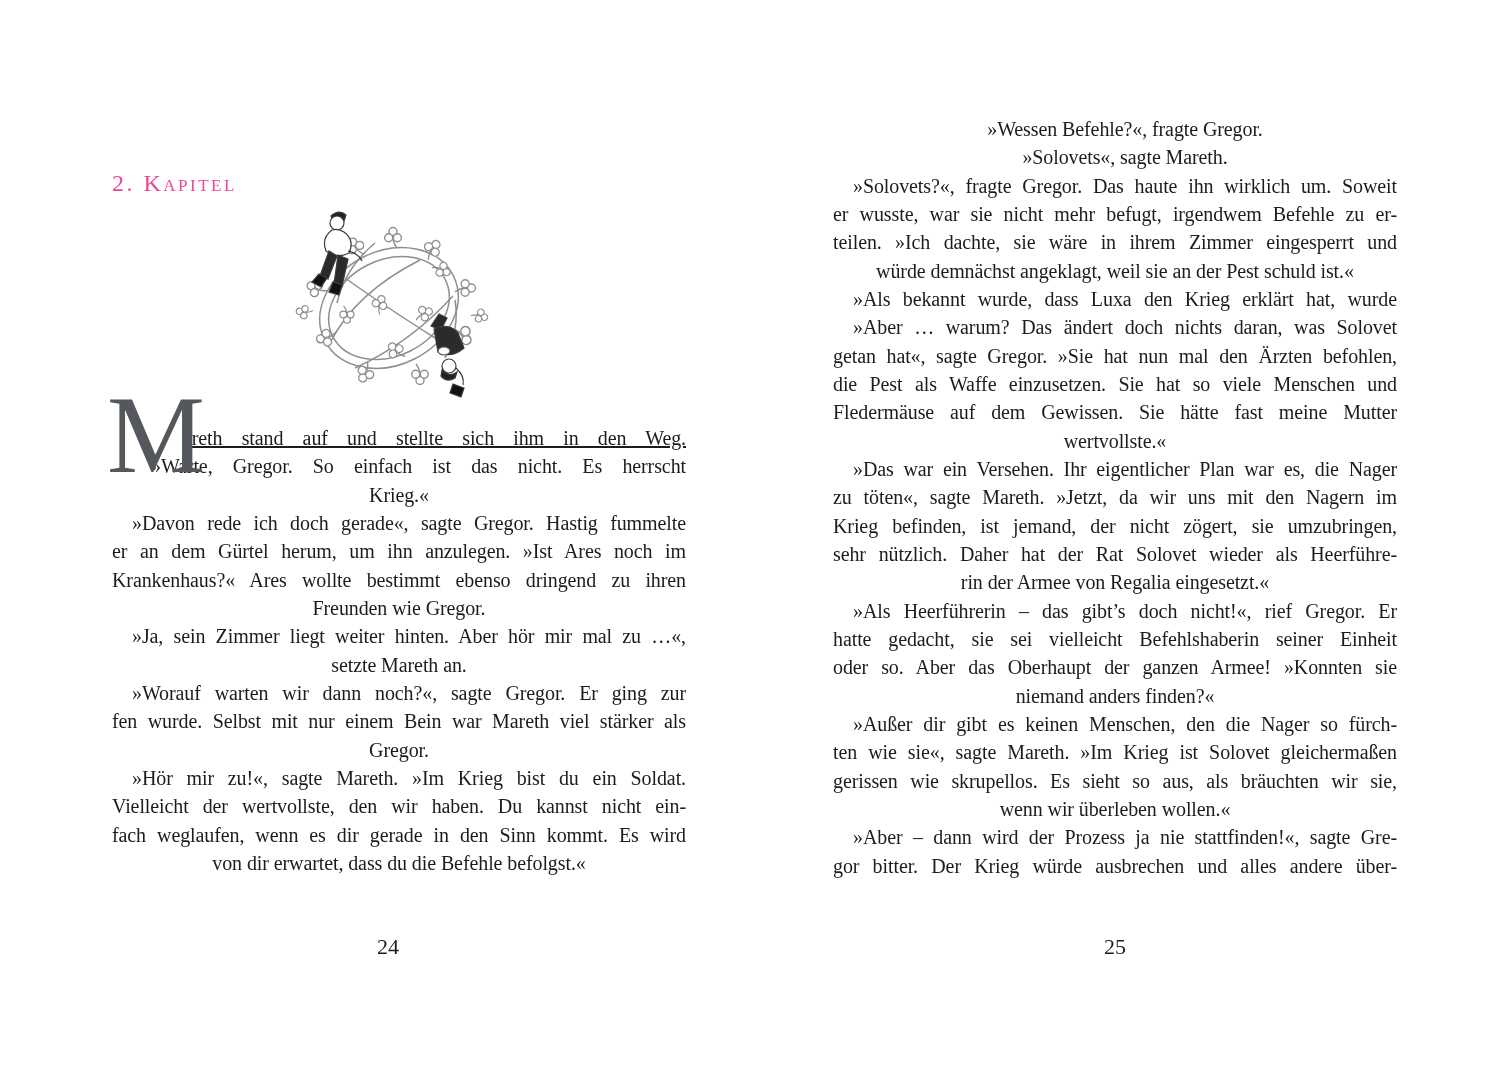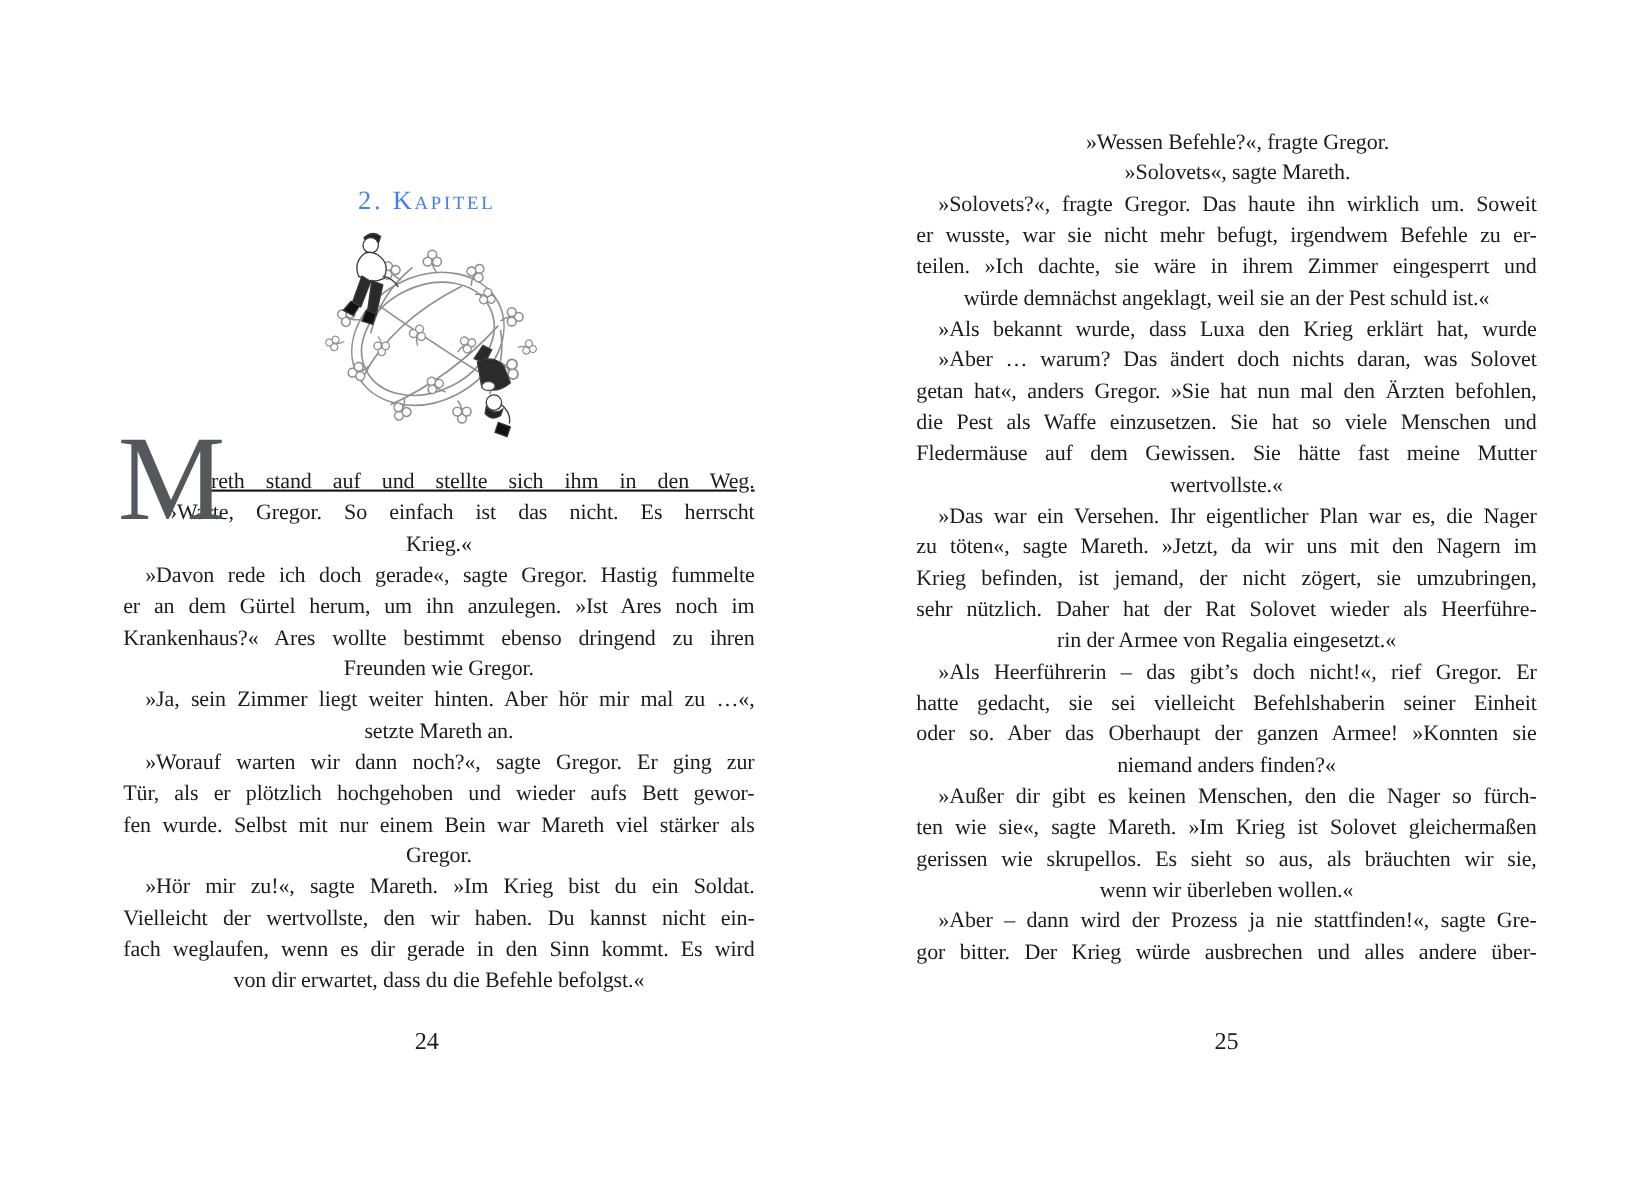--- a/index.html
+++ b/index.html
@@ -8,25 +8,24 @@
     background:#ffffff;
     position:relative;
     font-family:"Liberation Serif","DejaVu Serif",serif;
     color:#1c1c1c;
     overflow:hidden;
   }
   .abs{position:absolute;}
   
   .chapter-heading{
     left:112px;top:170px;width:552px;
-    text-align:center;
     font-size:24px;font-weight:400;
     font-variant:small-caps;
     letter-spacing:2.5px;
-    margin:0;color:#3b82f6;
+    margin:0;color:#ec4899;
   }
   
   .ornament{left:285px;top:208px;width:210px;height:192px;}
   
   .textblock{font-size:20px;}
   .textblock.left-text{left:112px;top:424px;width:574px;}
   .textblock.right-text{left:833px;top:115px;width:564px;}
   .line{
     height:28.33px;line-height:28.33px;
     white-space:nowrap;
@@ -122,21 +121,20 @@
         <div class="line justify dc1">areth stand auf und stellte sich ihm in den Weg.</div>
         <div class="line justify dc2">»Warte, Gregor. So einfach ist das nicht. Es herrscht</div>
         <div class="line">Krieg.«</div>
         <div class="line justify indent">»Davon rede ich doch gerade«, sagte Gregor. Hastig fummelte</div>
         <div class="line justify">er an dem Gürtel herum, um ihn anzulegen. »Ist Ares noch im</div>
         <div class="line justify">Krankenhaus?« Ares wollte bestimmt ebenso dringend zu ihren</div>
         <div class="line">Freunden wie Gregor.</div>
         <div class="line justify indent">»Ja, sein Zimmer liegt weiter hinten. Aber hör mir mal zu …«,</div>
         <div class="line">setzte Mareth an.</div>
         <div class="line justify indent">»Worauf warten wir dann noch?«, sagte Gregor. Er ging zur</div>
-        <div class="line justify">Tür, als er plötzlich hochgehoben und wieder aufs Bett gewor-</div>
         <div class="line justify">fen wurde. Selbst mit nur einem Bein war Mareth viel stärker als</div>
         <div class="line">Gregor.</div>
         <div class="line justify indent">»Hör mir zu!«, sagte Mareth. »Im Krieg bist du ein Soldat.</div>
         <div class="line justify">Vielleicht der wertvollste, den wir haben. Du kannst nicht ein-</div>
         <div class="line justify">fach weglaufen, wenn es dir gerade in den Sinn kommt. Es wird</div>
         <div class="line">von dir erwartet, dass du die Befehle befolgst.«</div>
       </div>
   </div>
 
   <div class="abs pageno left-no">24</div>
@@ -146,21 +144,21 @@
   <div class="abs textblock right-text">
     <div id="right-lines">
         <div class="line indent">»Wessen Befehle?«, fragte Gregor.</div>
         <div class="line indent">»Solovets«, sagte Mareth.</div>
         <div class="line justify indent">»Solovets?«, fragte Gregor. Das haute ihn wirklich um. Soweit</div>
         <div class="line justify">er wusste, war sie nicht mehr befugt, irgendwem Befehle zu er-</div>
         <div class="line justify">teilen. »Ich dachte, sie wäre in ihrem Zimmer eingesperrt und</div>
         <div class="line">würde demnächst angeklagt, weil sie an der Pest schuld ist.«</div>
         <div class="line justify indent">»Als bekannt wurde, dass Luxa den Krieg erklärt hat, wurde</div>
         <div class="line justify indent">»Aber … warum? Das ändert doch nichts daran, was Solovet</div>
-        <div class="line justify">getan hat«, anders Gregor. »Sie hat nun mal den Ärzten befohlen,</div>
+        <div class="line justify">getan hat«, sagte Gregor. »Sie hat nun mal den Ärzten befohlen,</div>
         <div class="line justify">die Pest als Waffe einzusetzen. Sie hat so viele Menschen und</div>
         <div class="line justify">Fledermäuse auf dem Gewissen. Sie hätte fast meine Mutter</div>
         <div class="line">wertvollste.«</div>
         <div class="line justify indent">»Das war ein Versehen. Ihr eigentlicher Plan war es, die Nager</div>
         <div class="line justify">zu töten«, sagte Mareth. »Jetzt, da wir uns mit den Nagern im</div>
         <div class="line justify">Krieg befinden, ist jemand, der nicht zögert, sie umzubringen,</div>
         <div class="line justify">sehr nützlich. Daher hat der Rat Solovet wieder als Heerführe-</div>
         <div class="line">rin der Armee von Regalia eingesetzt.«</div>
         <div class="line justify indent">»Als Heerführerin – das gibt’s doch nicht!«, rief Gregor. Er</div>
         <div class="line justify">hatte gedacht, sie sei vielleicht Befehlshaberin seiner Einheit</div>

